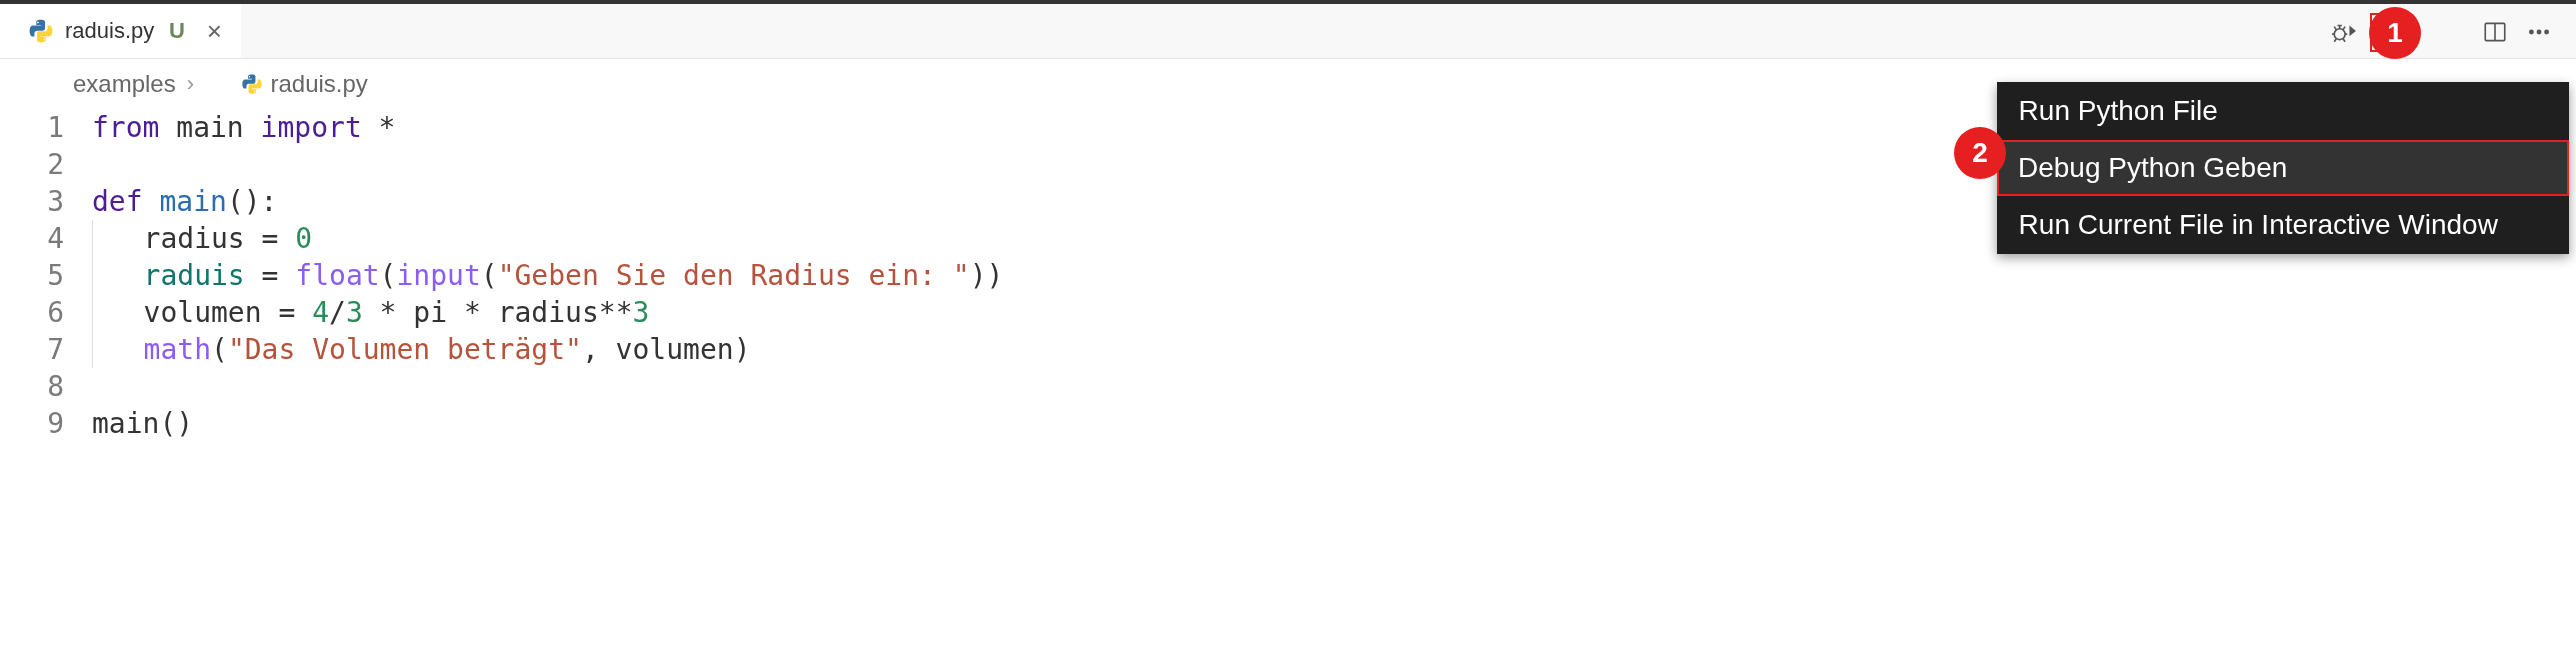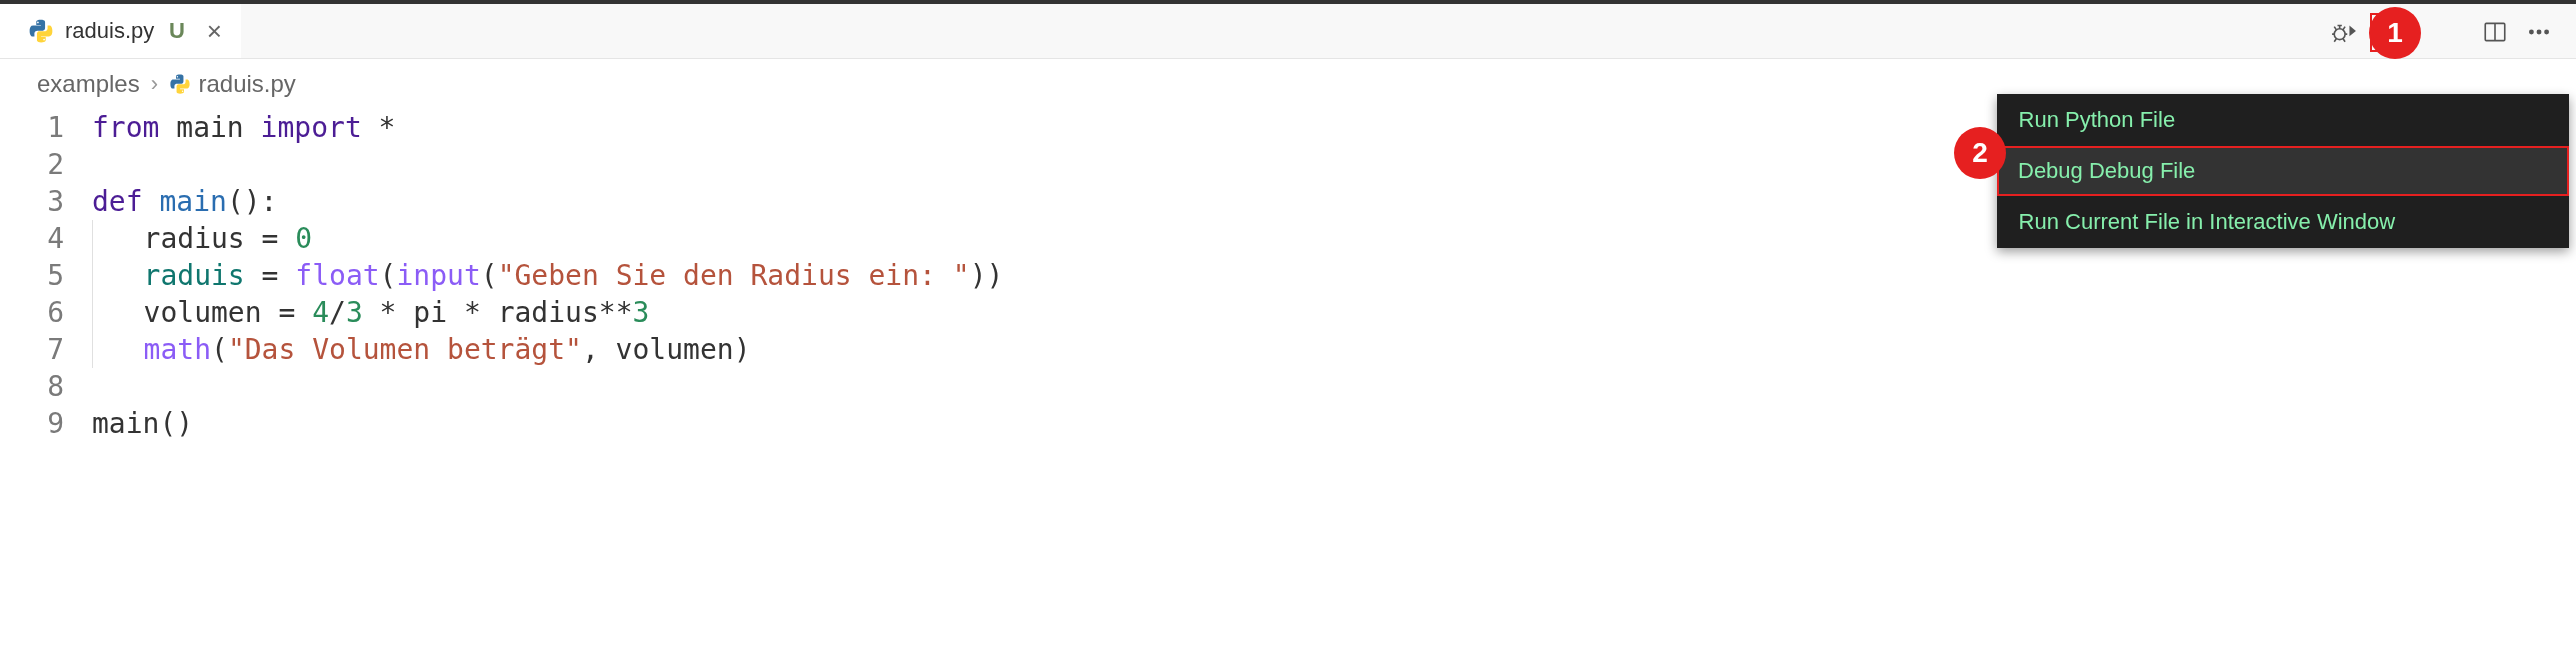--- a/index.html
+++ b/index.html
@@ -130,20 +130,21 @@
     }
     .breadcrumb-sep {
       color: #999;
       font-size: 22px;
     }
     .breadcrumb-item {
       cursor: pointer;
       display: flex;
       align-items: center;
       gap: 7.4px;
+      margin-left: 36px;
     }
     .code-area {
       font-family: "SF Mono", Menlo, Consolas, monospace;
       font-size: 28px;
       line-height: 37px;
       display: flex;
     }
     .gutter {
       width: 92px;
       text-align: right;
@@ -171,25 +172,25 @@
     .op { color: #333; }
     .const { color: #333; }
     .indent-guide {
       border-left: 0.9px solid #e0e0e0;
       display: inline-block;
       height: 37px;
       vertical-align: top;
     }
     .context-menu {
       position: absolute;
-      top: 94px;
+      top: 82px;
       right: 7.4px;
       background: #1f1f1f;
-      color: #86efac;
-      font-size: 22px;
+      color: #ffffff;
+      font-size: 28px;
       width: 572px;
       z-index: 100;
       box-shadow: 0 3.7px 11px rgba(0,0,0,0.4);
     }
     .menu-item {
       padding: 13px 22px;
       cursor: pointer;
     }
     .menu-item.highlighted {
       border: 2.8px solid #e62020;
@@ -283,20 +284,20 @@
       <div class="code-line"><span class="indent-guide"></span>   <span class="name-muted">raduis</span> <span class="op">=</span> <span class="builtin">float</span><span class="op">(</span><span class="builtin">input</span><span class="op">(</span><span class="str">"Geben Sie den Radius ein: "</span><span class="op">))</span></div>
       <div class="code-line"><span class="indent-guide"></span>   <span class="const">volumen</span> <span class="op">=</span> <span class="num">4</span><span class="op">/</span><span class="num">3</span> <span class="op">*</span> <span class="const">pi</span> <span class="op">*</span> <span class="const">radius</span><span class="op">**</span><span class="num">3</span></div>
       <div class="code-line"><span class="indent-guide"></span>   <span class="builtin">math</span><span class="op">(</span><span class="str">"Das Volumen beträgt"</span><span class="op">,</span> <span class="const">volumen</span><span class="op">)</span></div>
       <div class="code-line"></div>
       <div class="code-line"><span class="const">main</span><span class="op">()</span></div>
     </div>
 </div>
 
 <div class="context-menu" id="ctxmenu">
     <div class="menu-item">Run Python File</div>
-    <div class="menu-item highlighted">Debug Debug File</div>
+    <div class="menu-item highlighted">Debug Python Geben</div>
     <div class="menu-item">Run Current File in Interactive Window</div>
   </div>
 
 <div class="annotation-circle annot-2">
     <span>2</span>
   </div>
 
 
 </body></html>

